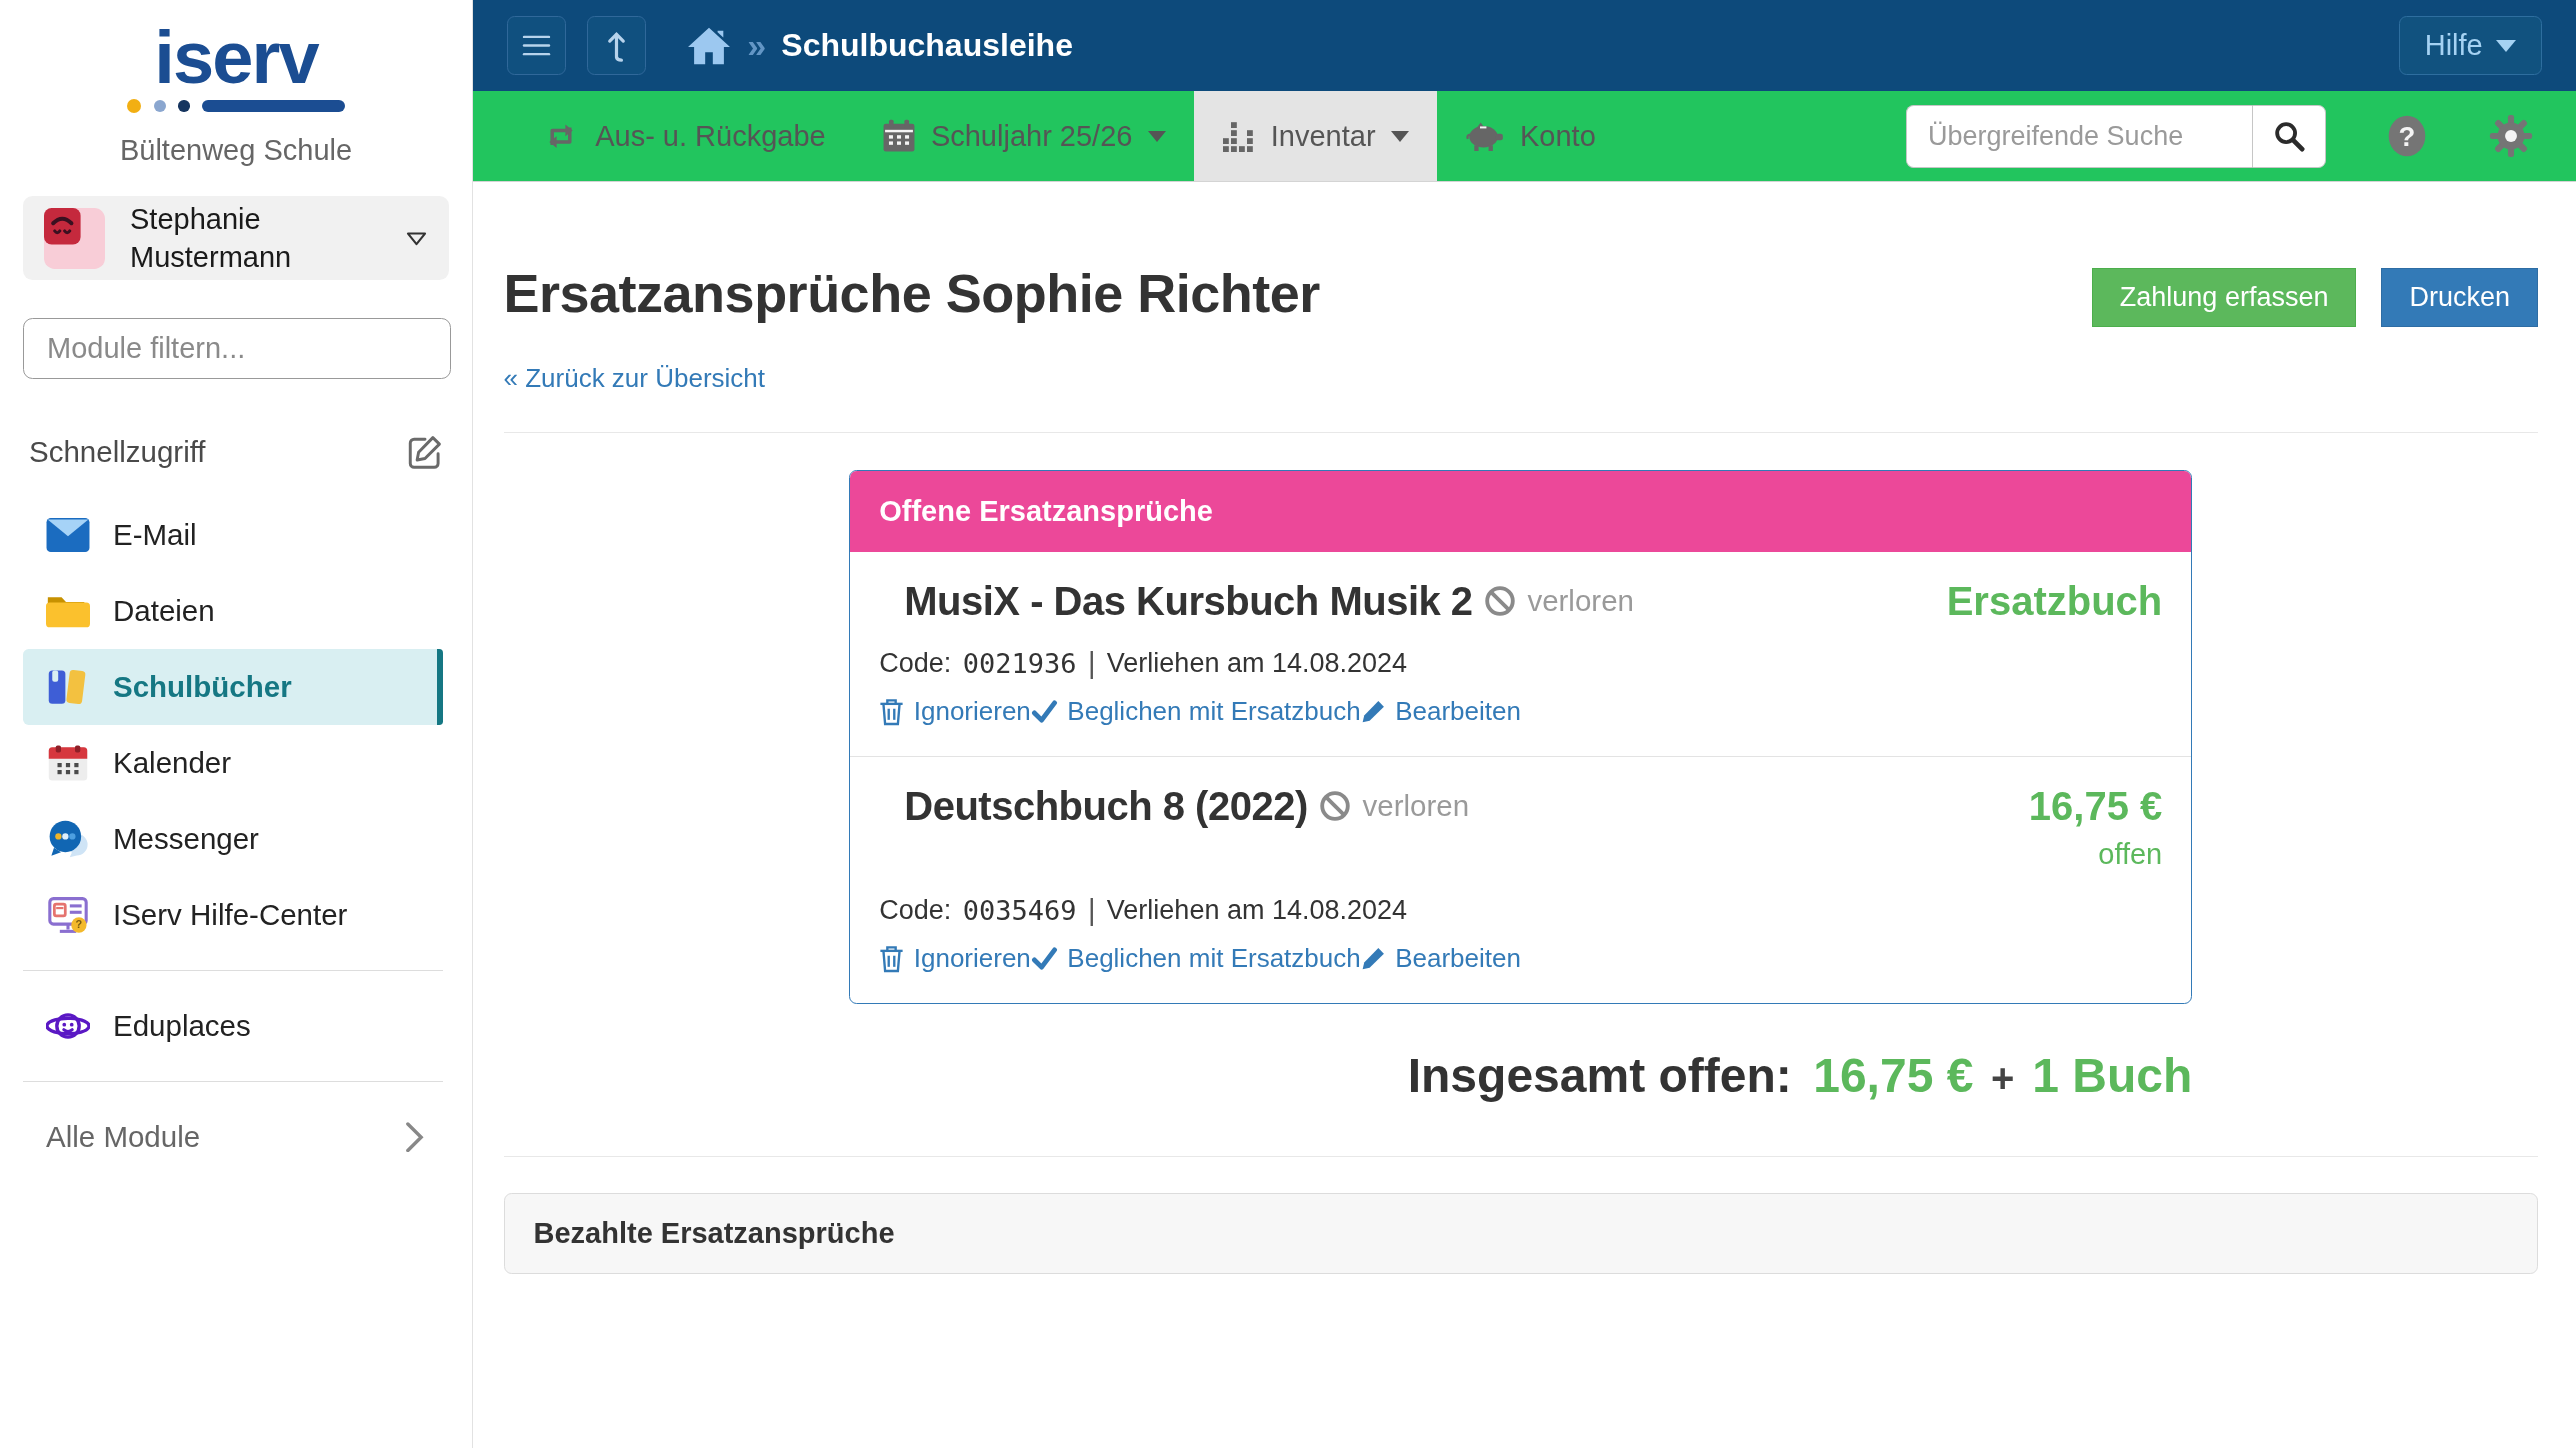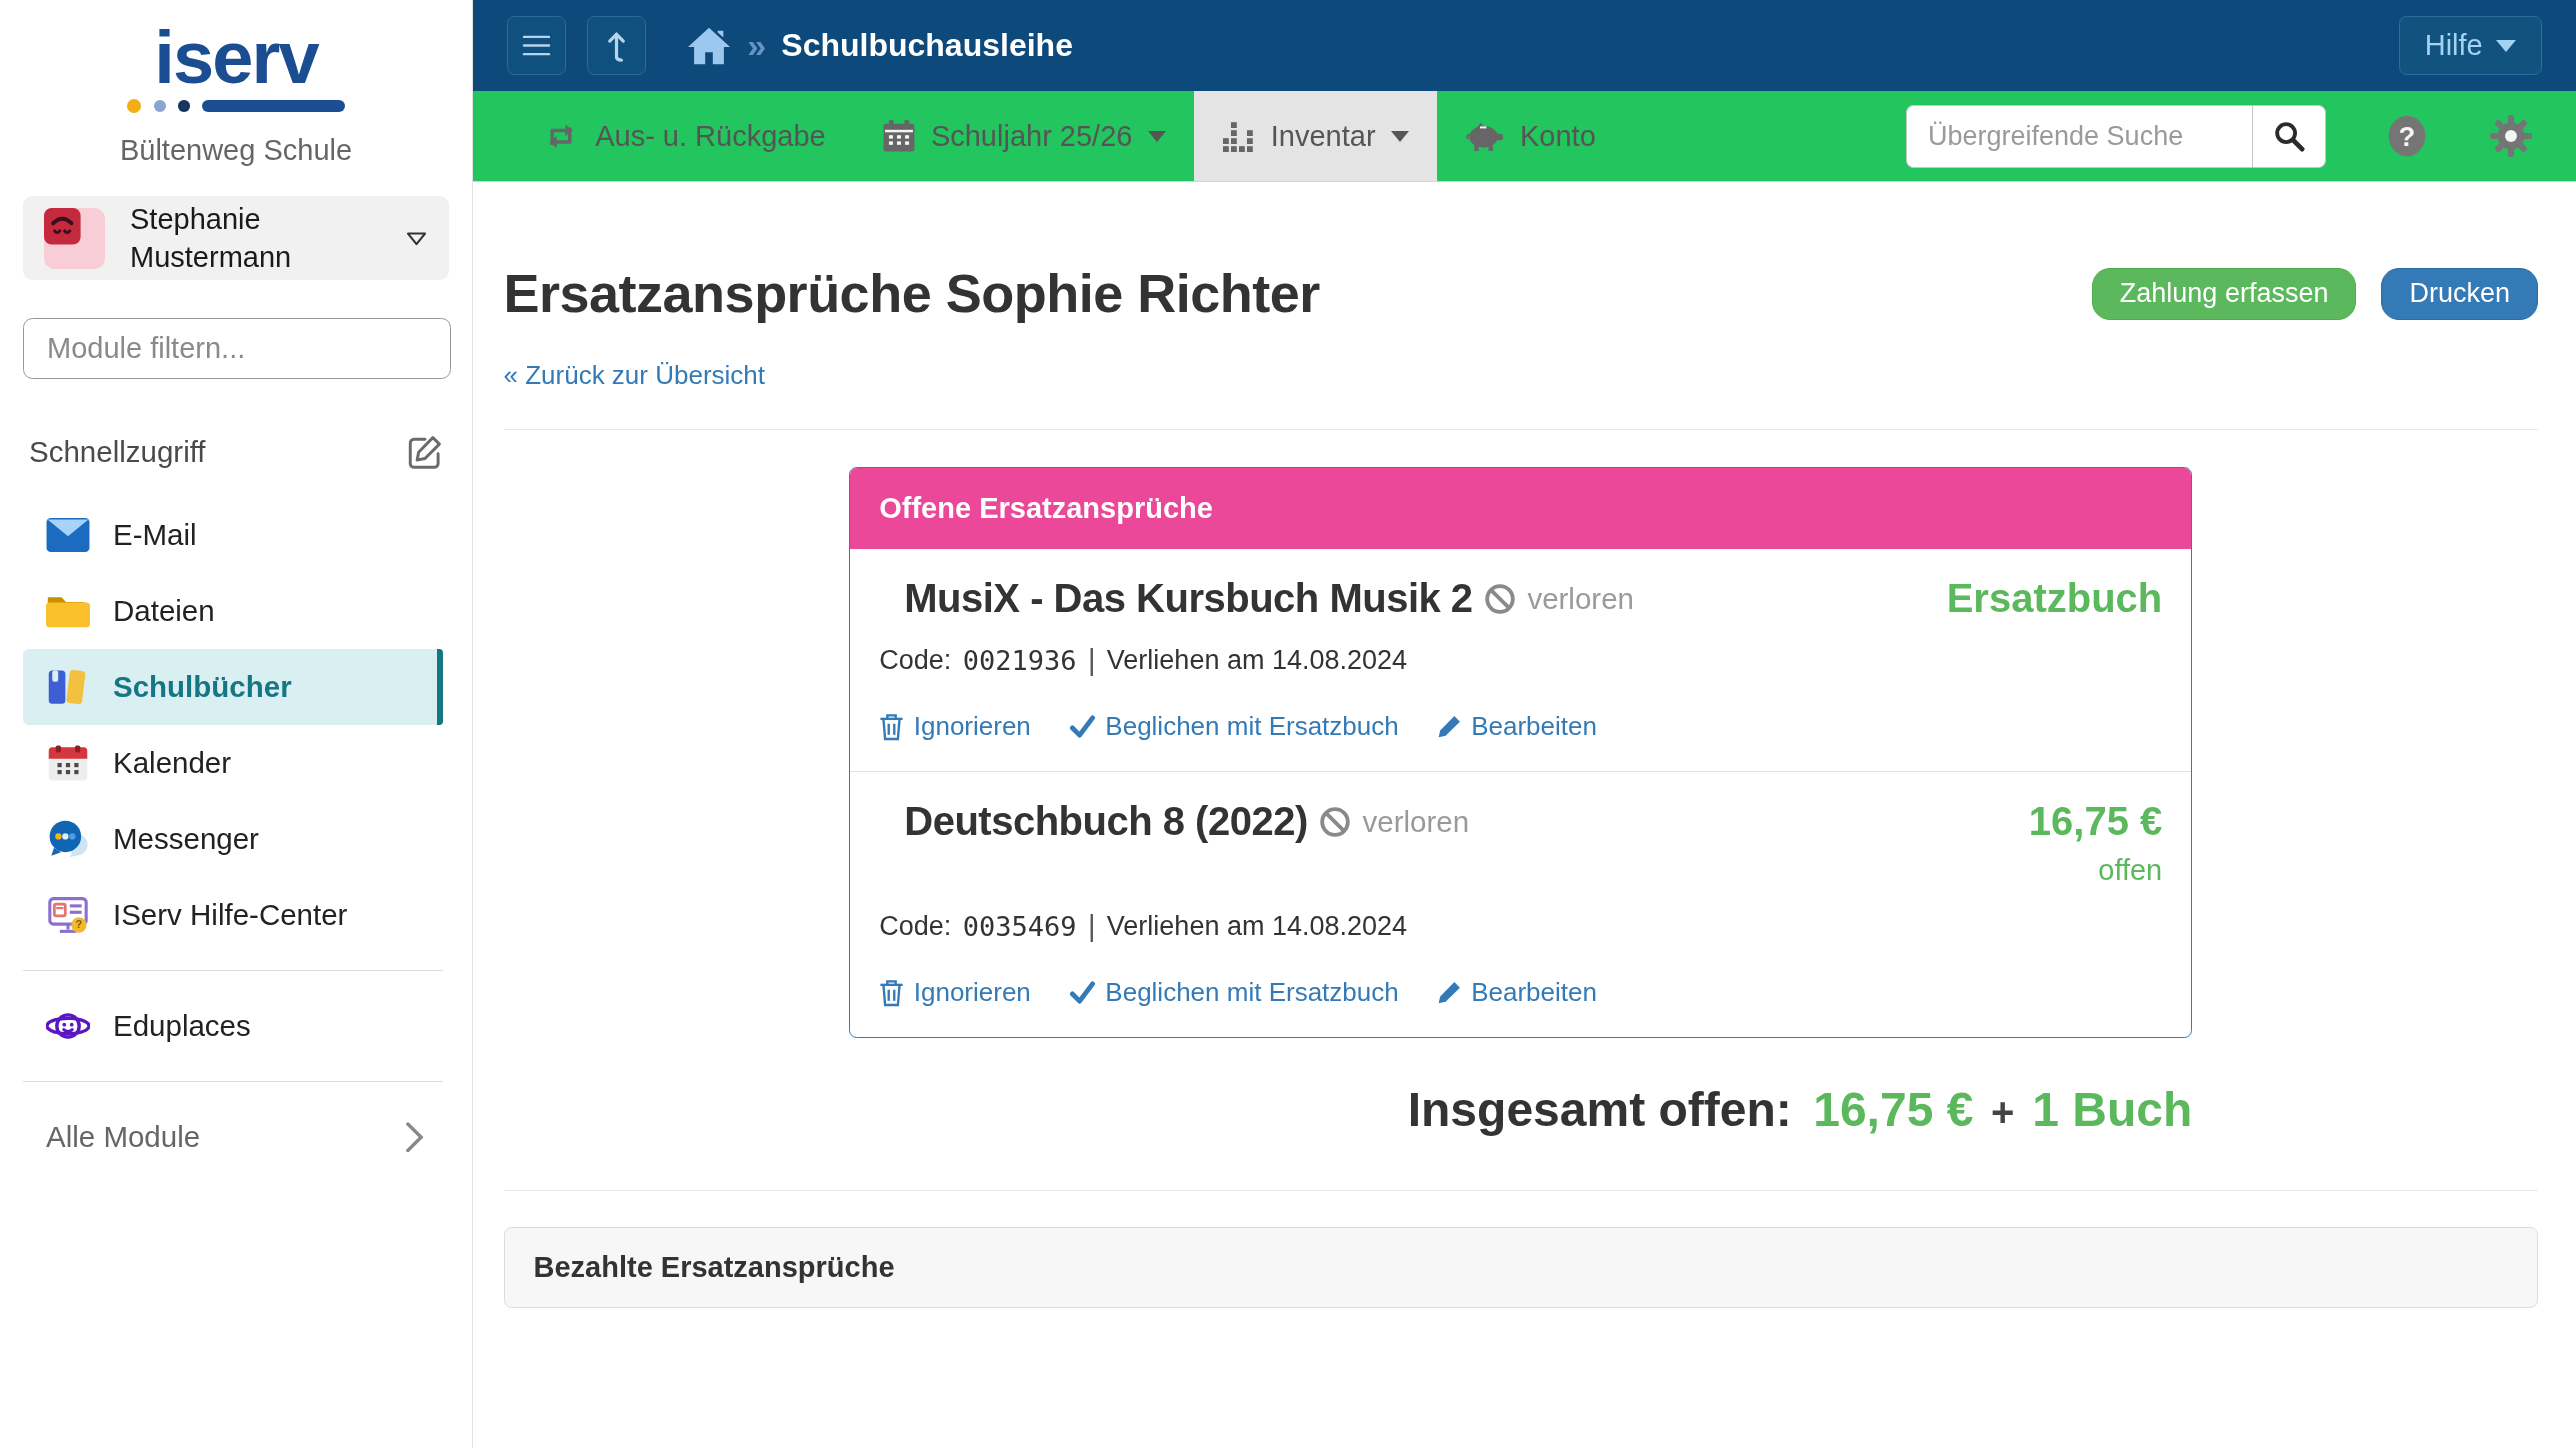--- a/index.html
+++ b/index.html
@@ -71,21 +71,21 @@
   .search-input::placeholder { color:#9a9a9a; }
   .search-btn { width:74px; height:63px; border:1px solid #c6c6c6; border-radius:0 7.6px 7.6px 0;
     background:#fff; display:flex; align-items:center; justify-content:center; cursor:pointer; }
   .icon-btn { margin-left:59px; cursor:pointer; display:flex; align-items:center; }
 
   
   .main { flex:1; padding:80px 38px 0 30.5px; overflow:hidden; }
   .title-row { display:flex; justify-content:space-between; align-items:flex-start; }
   .page-title { font-size:54px; font-weight:600; color:#333; letter-spacing:-0.5px; }
   .btn-row { display:flex; gap:25px; padding-top:5.7px; }
-  .btn { height:52px; padding:0 27px; border-radius:18px; font-size:27px; color:#fff; display:flex;
+  .btn { height:59px; padding:0 27px; border-radius:0; font-size:27px; color:#fff; display:flex;
     align-items:center; cursor:pointer; font-family:"Liberation Sans", sans-serif; }
   .btn-green { background:#5cb85c; border:1px solid #4cae4c; }
   .btn-blue  { background:#337ab7; border:1px solid #2e6da4; }
   .back-link { display:inline-block; margin-top:36px; font-size:26px; color:#337ab7; text-decoration:none; cursor:pointer; }
   .rule { border:none; border-top:1px solid #e8e8e8; margin-top:38px; }
 
   .panel-wrap { width:1343px; margin:37px auto 0 auto; }
   .panel { border:1px solid #337ab7; border-radius:7.6px; background:#fff; }
   .panel-header { background:#ec4899; color:#fff; font-size:29px; font-weight:bold;
     padding:24px 29px; border-radius:6.7px 6.7px 0 0; }
@@ -94,21 +94,21 @@
   .claim-top { display:flex; justify-content:space-between; align-items:flex-start; }
   .claim-title-line { display:flex; align-items:center; }
   .claim-title { font-size:40px; font-weight:bold; color:#333; letter-spacing:-0.5px;margin-left:25px; }
   .ban { margin-left:11.4px; }
   .claim-status { margin-left:11.4px; font-size:29.5px; color:#9a9a9a; }
   .claim-value { font-size:40px; font-weight:bold; color:#5cb85c; text-align:right; }
   .claim-value-sub { font-size:29px; color:#5cb85c; text-align:right; margin-top:9.5px; }
   .claim-code { margin-top:23px; font-size:27px; color:#333; display:flex; align-items:center; gap:11.4px; }
   .code-num { font-family:"DejaVu Sans Mono", monospace; font-size:27px; }
   .code-sep { color:#555; font-size:29px; }
-  .claim-actions { margin-top:34px; display:flex; gap:38px; }
+  .claim-actions { margin-top:16px; display:flex; }
   .action-link { display:flex; align-items:center; gap:9.5px; color:#337ab7; font-size:26px; cursor:pointer; }
 
   .total-row { width:1343px; margin:44px auto 0 auto; text-align:right; white-space:nowrap; }
   .total-label { font-size:48px; font-weight:bold; color:#333; }
   .total-amount { font-size:48px; font-weight:bold; color:#5cb85c; margin-left:17px; }
   .total-plus { font-size:40px; font-weight:bold; color:#444; margin:0 13.3px; }
   .total-books { font-size:48px; font-weight:bold; color:#5cb85c; }
   .rule2 { border:none; border-top:1px solid #e8e8e8; margin-top:53px; }
 
   .paid-panel { margin-top:36px; background:#f7f7f7; border:1px solid #dcdcdc; border-radius:7.6px;

